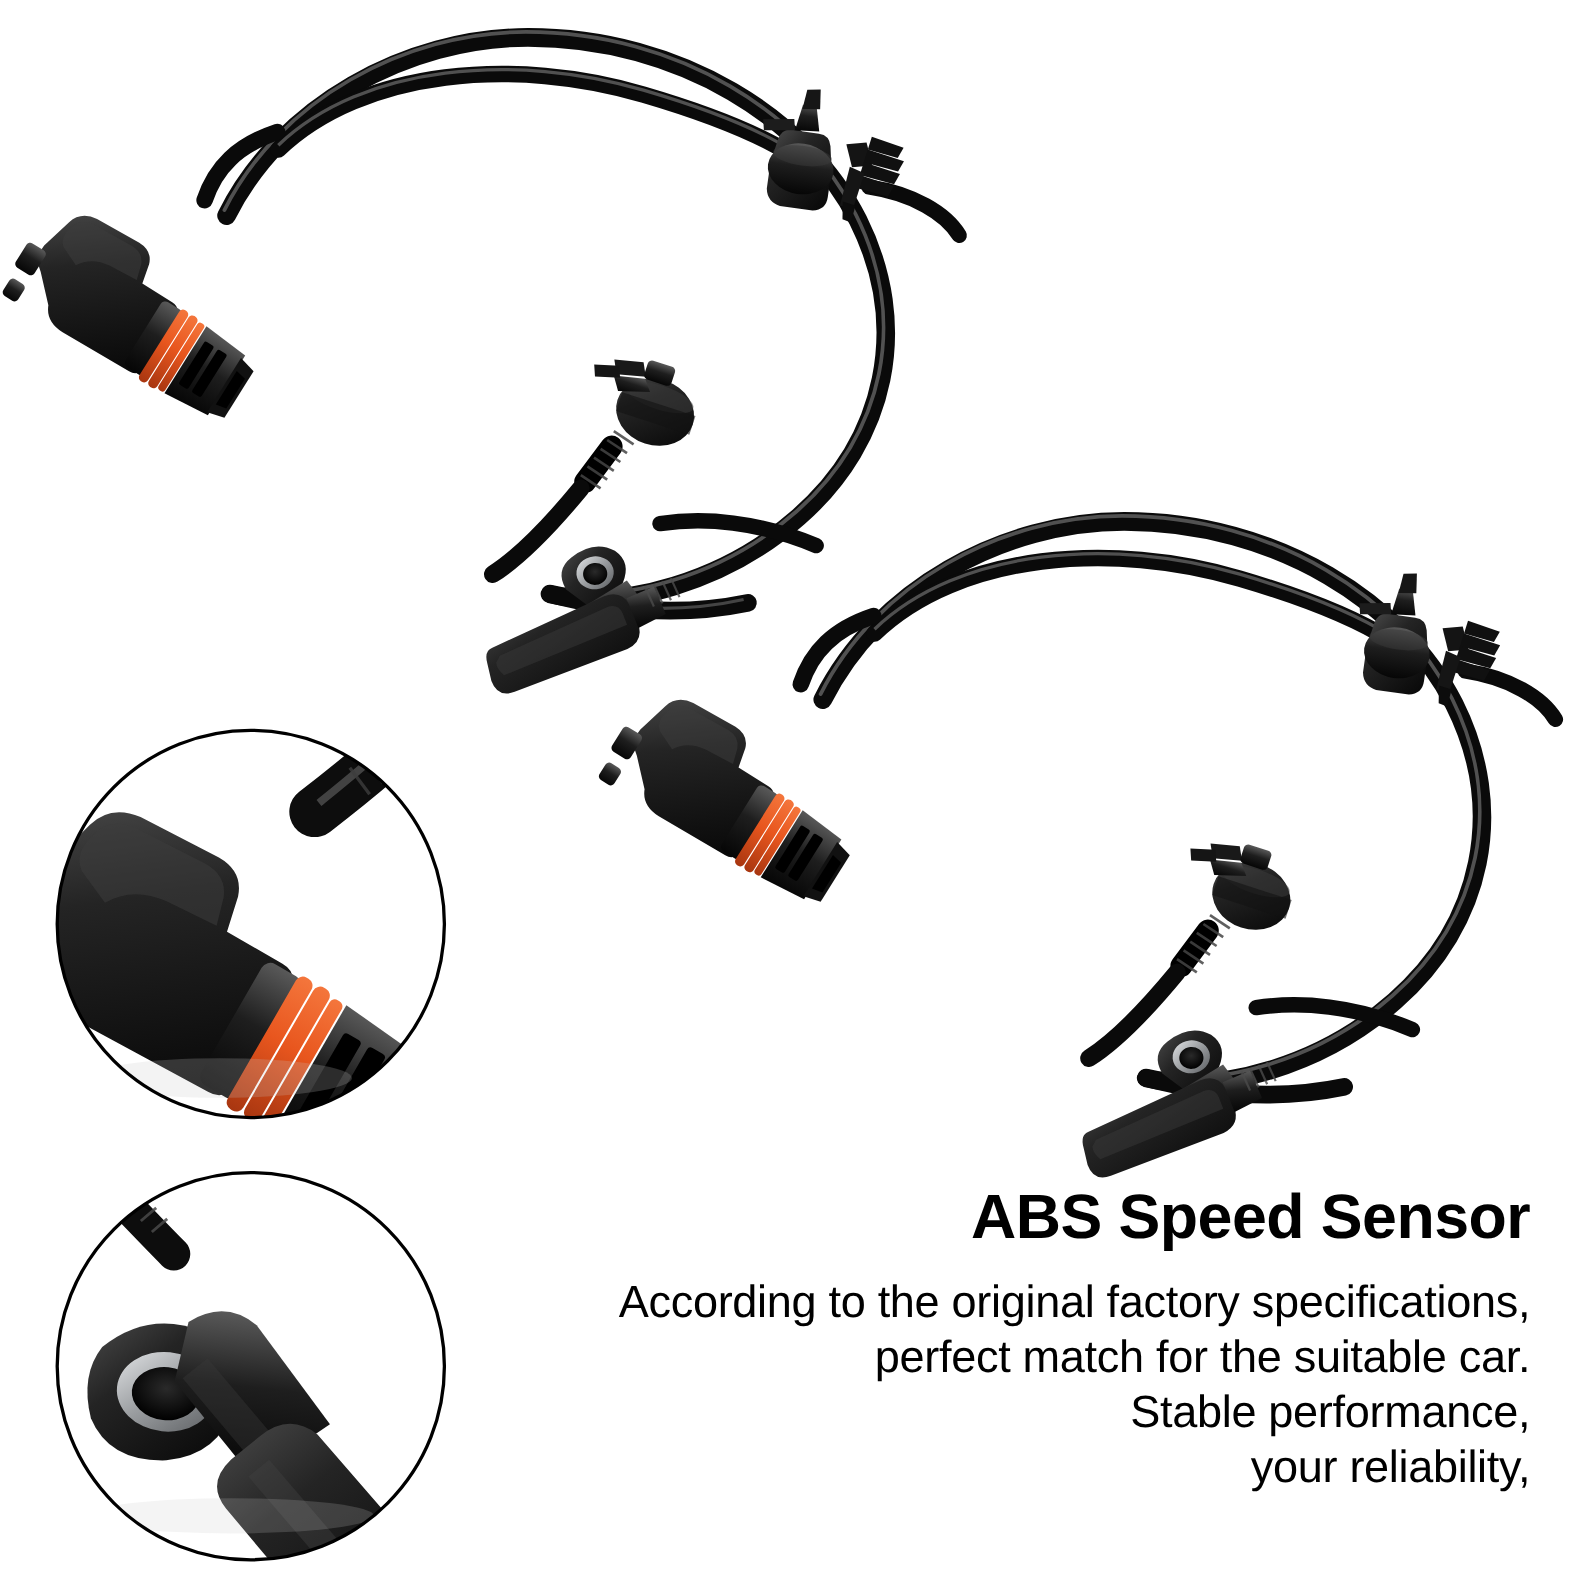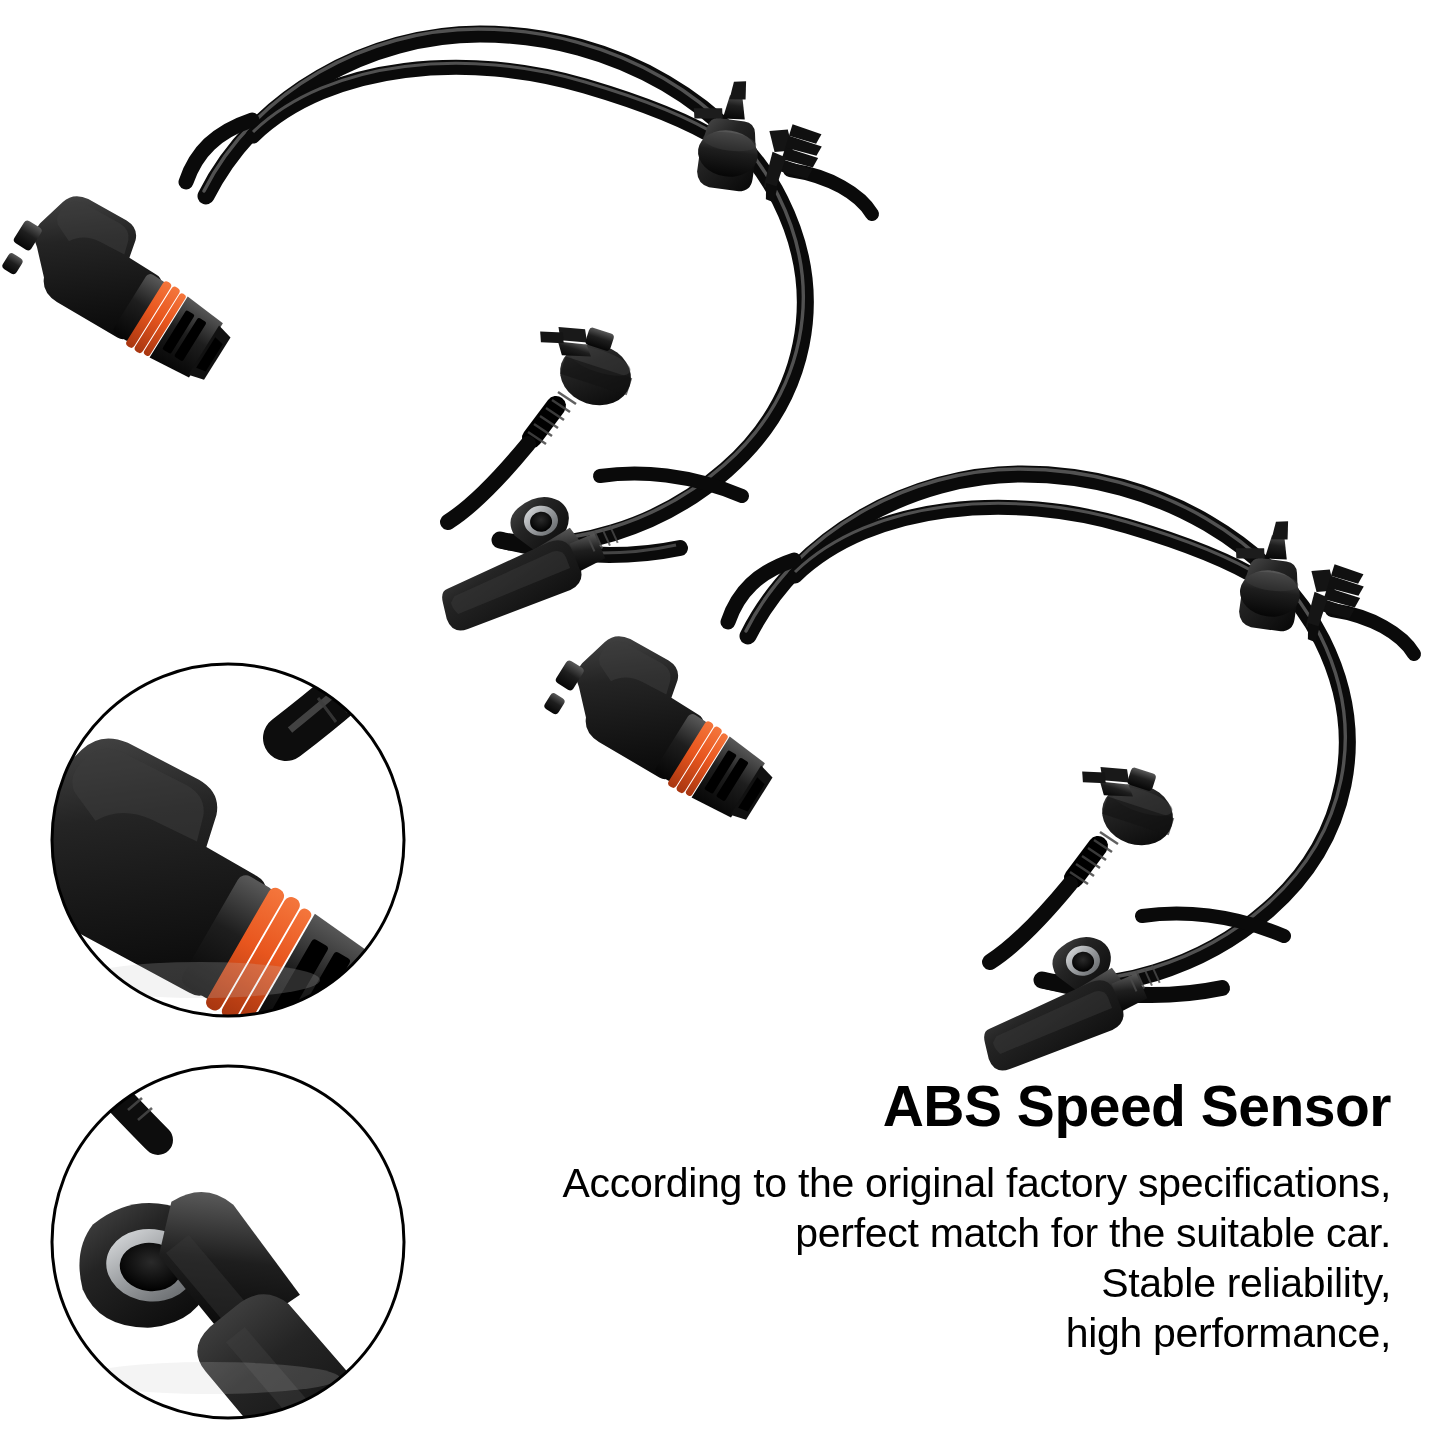--- a/index.html
+++ b/index.html
@@ -301,17 +301,17 @@
       </g>
       <circle cx="228" cy="1242" r="176" fill="none" stroke="#000" stroke-width="3"></circle>
     </g>
   </svg>
 
   <div id="title" class="txtblock">ABS Speed Sensor</div>
 
   <div id="desc" class="txtblock">
     <div>According to the original factory specifications,</div>
     <div>perfect match for the suitable car.</div>
-    <div>Stable reliability,</div>
-    <div>high performance,</div>
+    <div>Stable performance,</div>
+    <div>your reliability,</div>
   </div>
 
 </div>
 
 </body></html>

